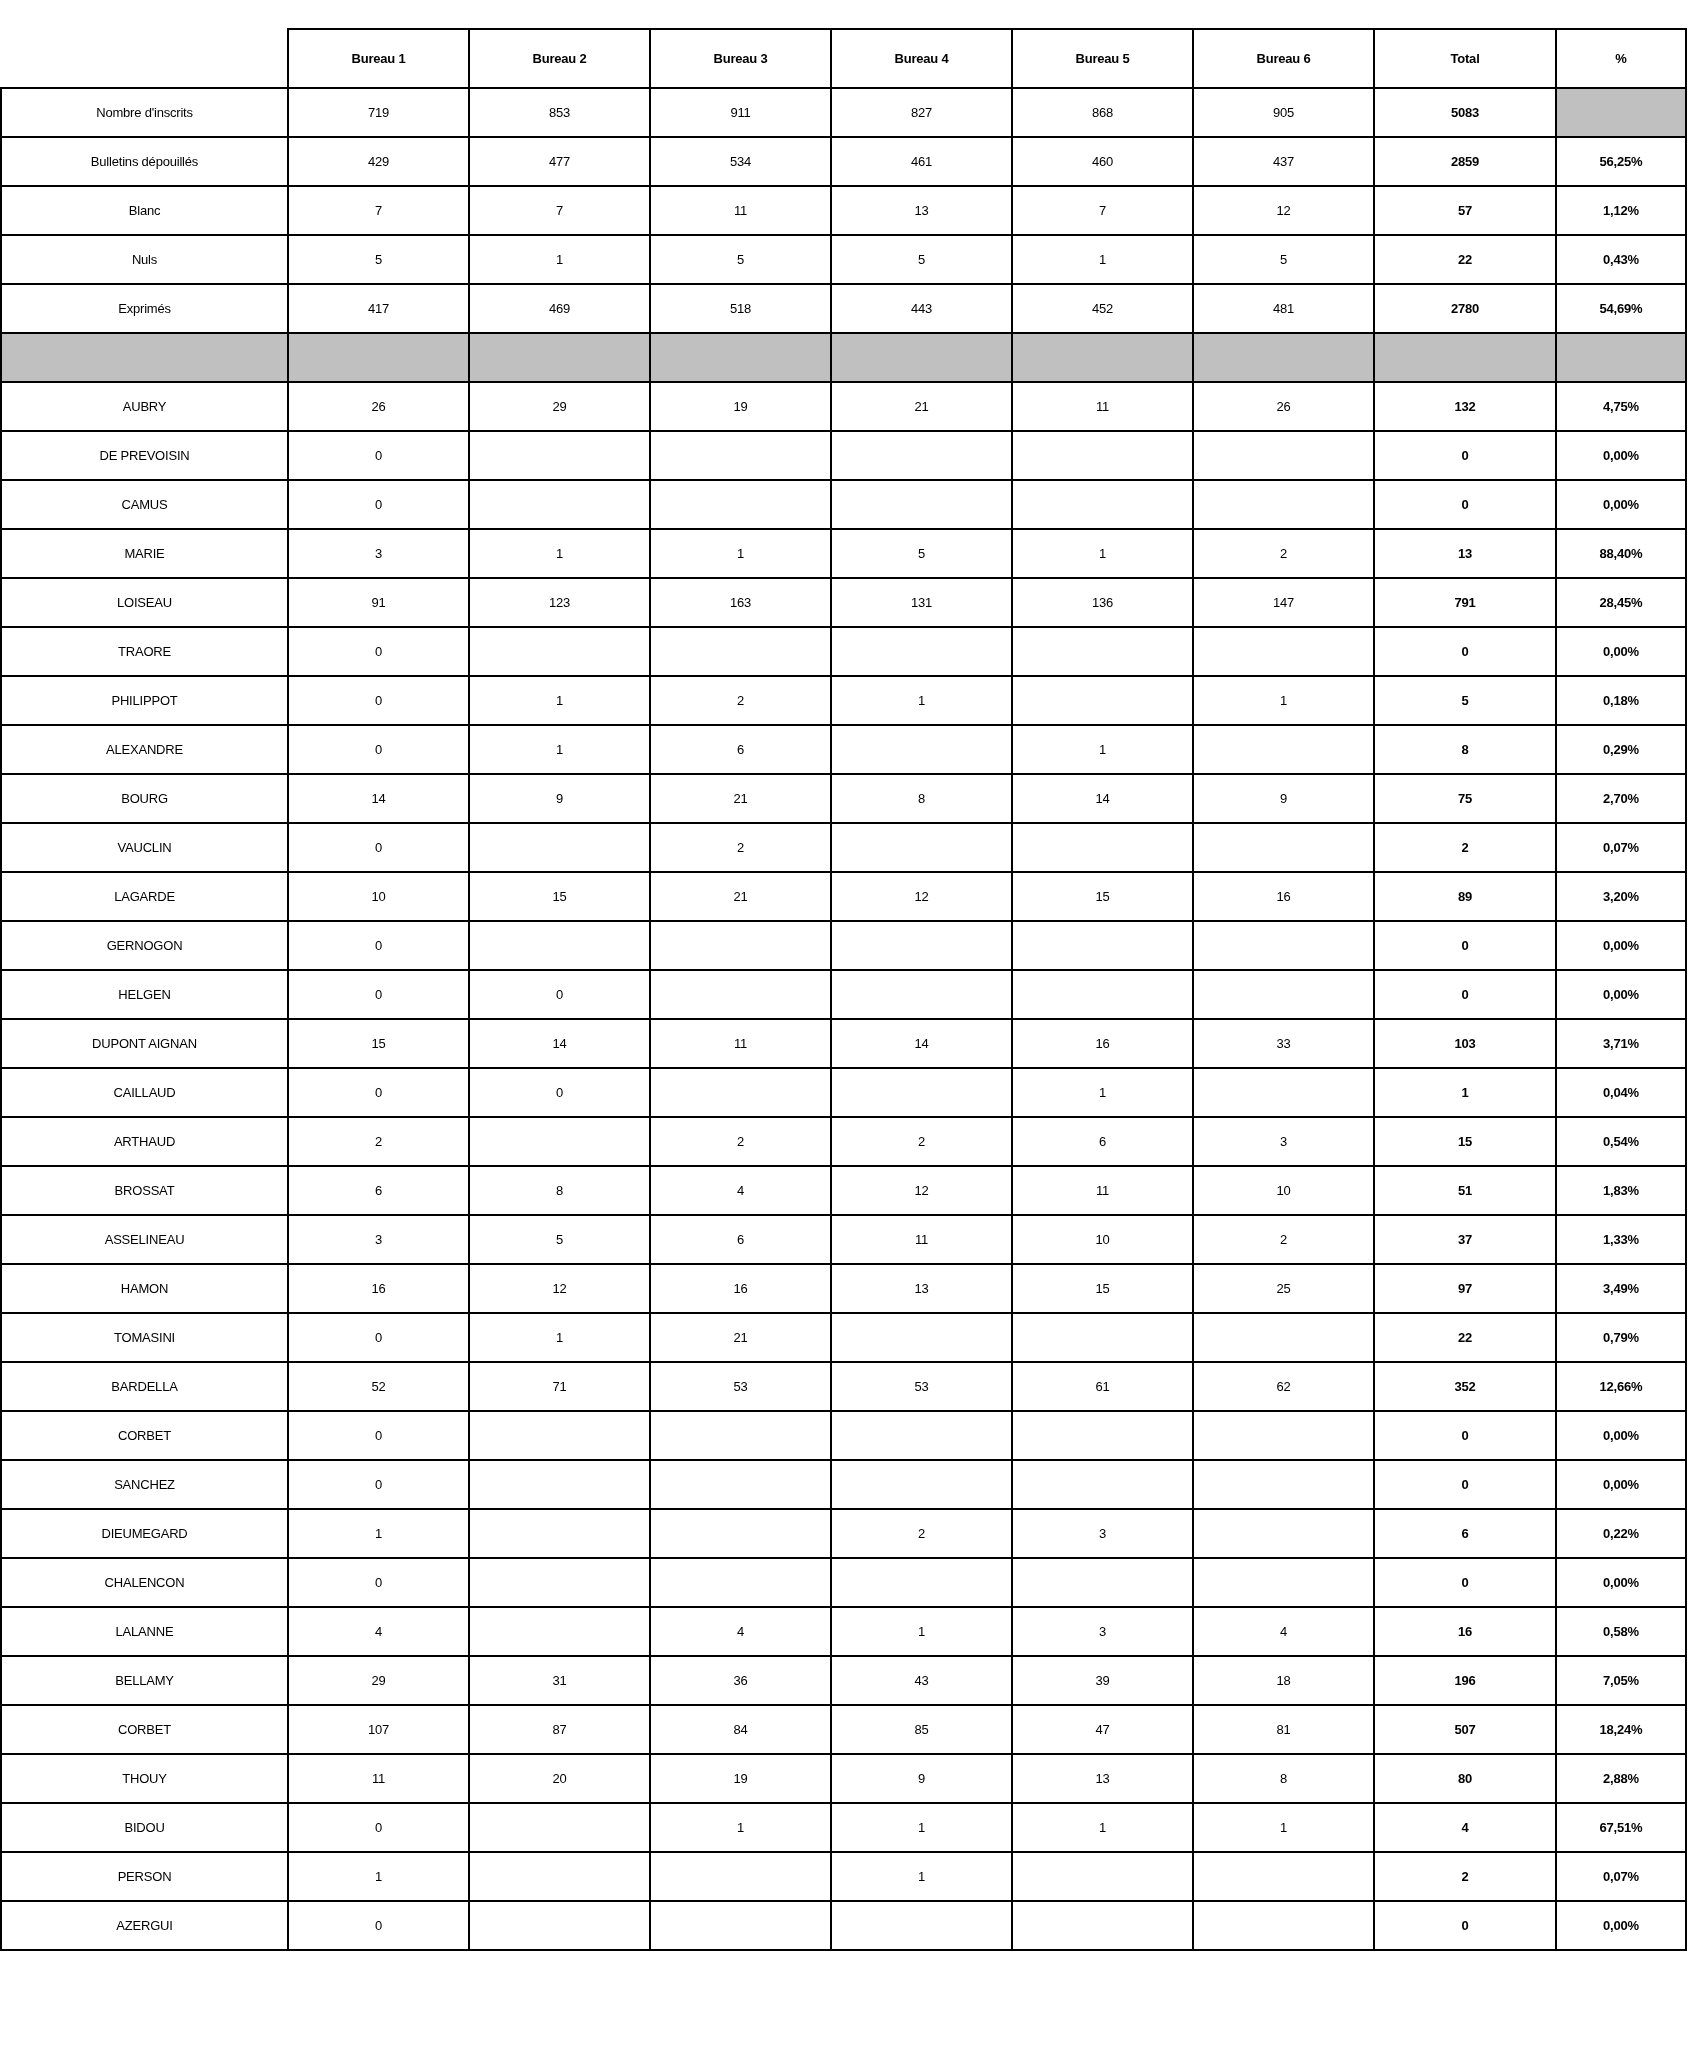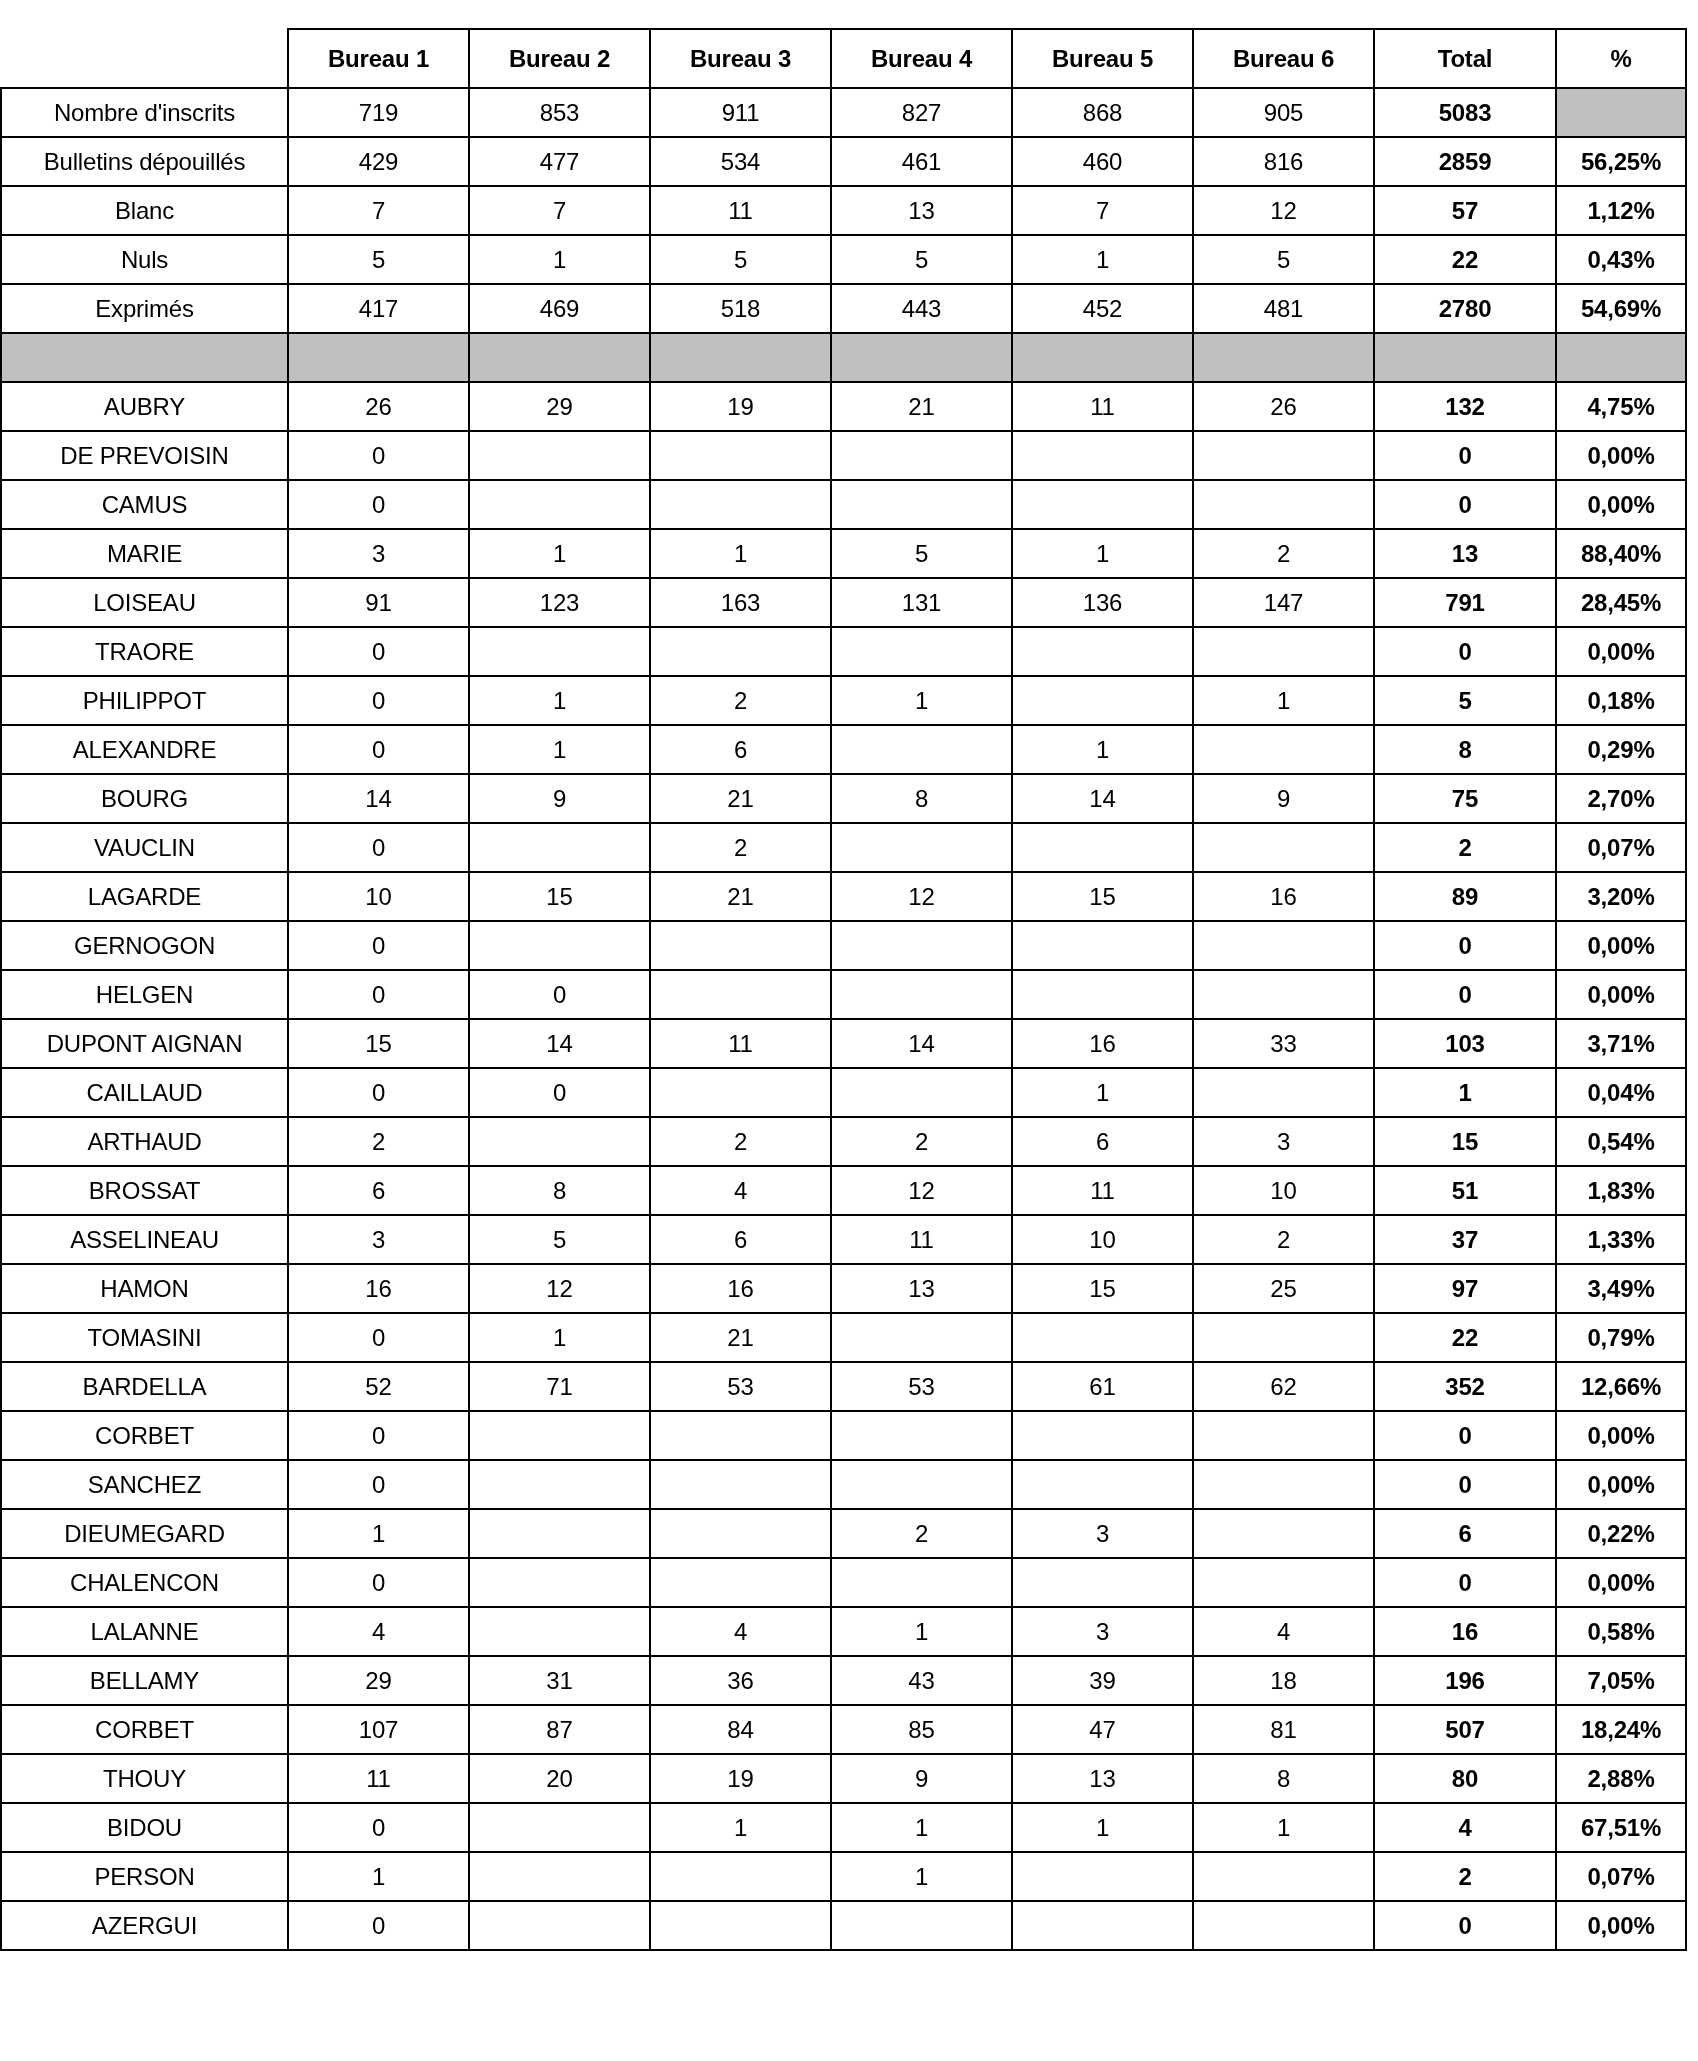--- a/index.html
+++ b/index.html
@@ -16,21 +16,21 @@
       color: #000000;
     }
     .sheet {
       position: absolute;
       left: 0;
       top: 28px;
     }
     table.results {
       border-collapse: collapse;
       table-layout: fixed;
-      font-size: 24px;
+      font-size: 13px;
       letter-spacing: -0.2px;
       padding-left: 36px;
     }
     table.results col.c-label { width: 287px; }
     table.results col.c-bureau { width: 181px; }
     table.results col.c-total { width: 182px; }
     table.results col.c-pct { width: 130px; }
     table.results td, table.results th {
       border: 2px solid #000000;
       text-align: center;
@@ -106,21 +106,21 @@
           <td class="total">5083</td>
           <td class="pct gray"></td>
         </tr>
         <tr>
           <td>Bulletins dépouillés</td>
           <td>429</td>
           <td>477</td>
           <td>534</td>
           <td>461</td>
           <td>460</td>
-          <td>816</td>
+          <td>437</td>
           <td class="total">2859</td>
           <td class="pct">56,25%</td>
         </tr>
         <tr>
           <td>Blanc</td>
           <td>7</td>
           <td>7</td>
           <td>11</td>
           <td>13</td>
           <td>7</td>

